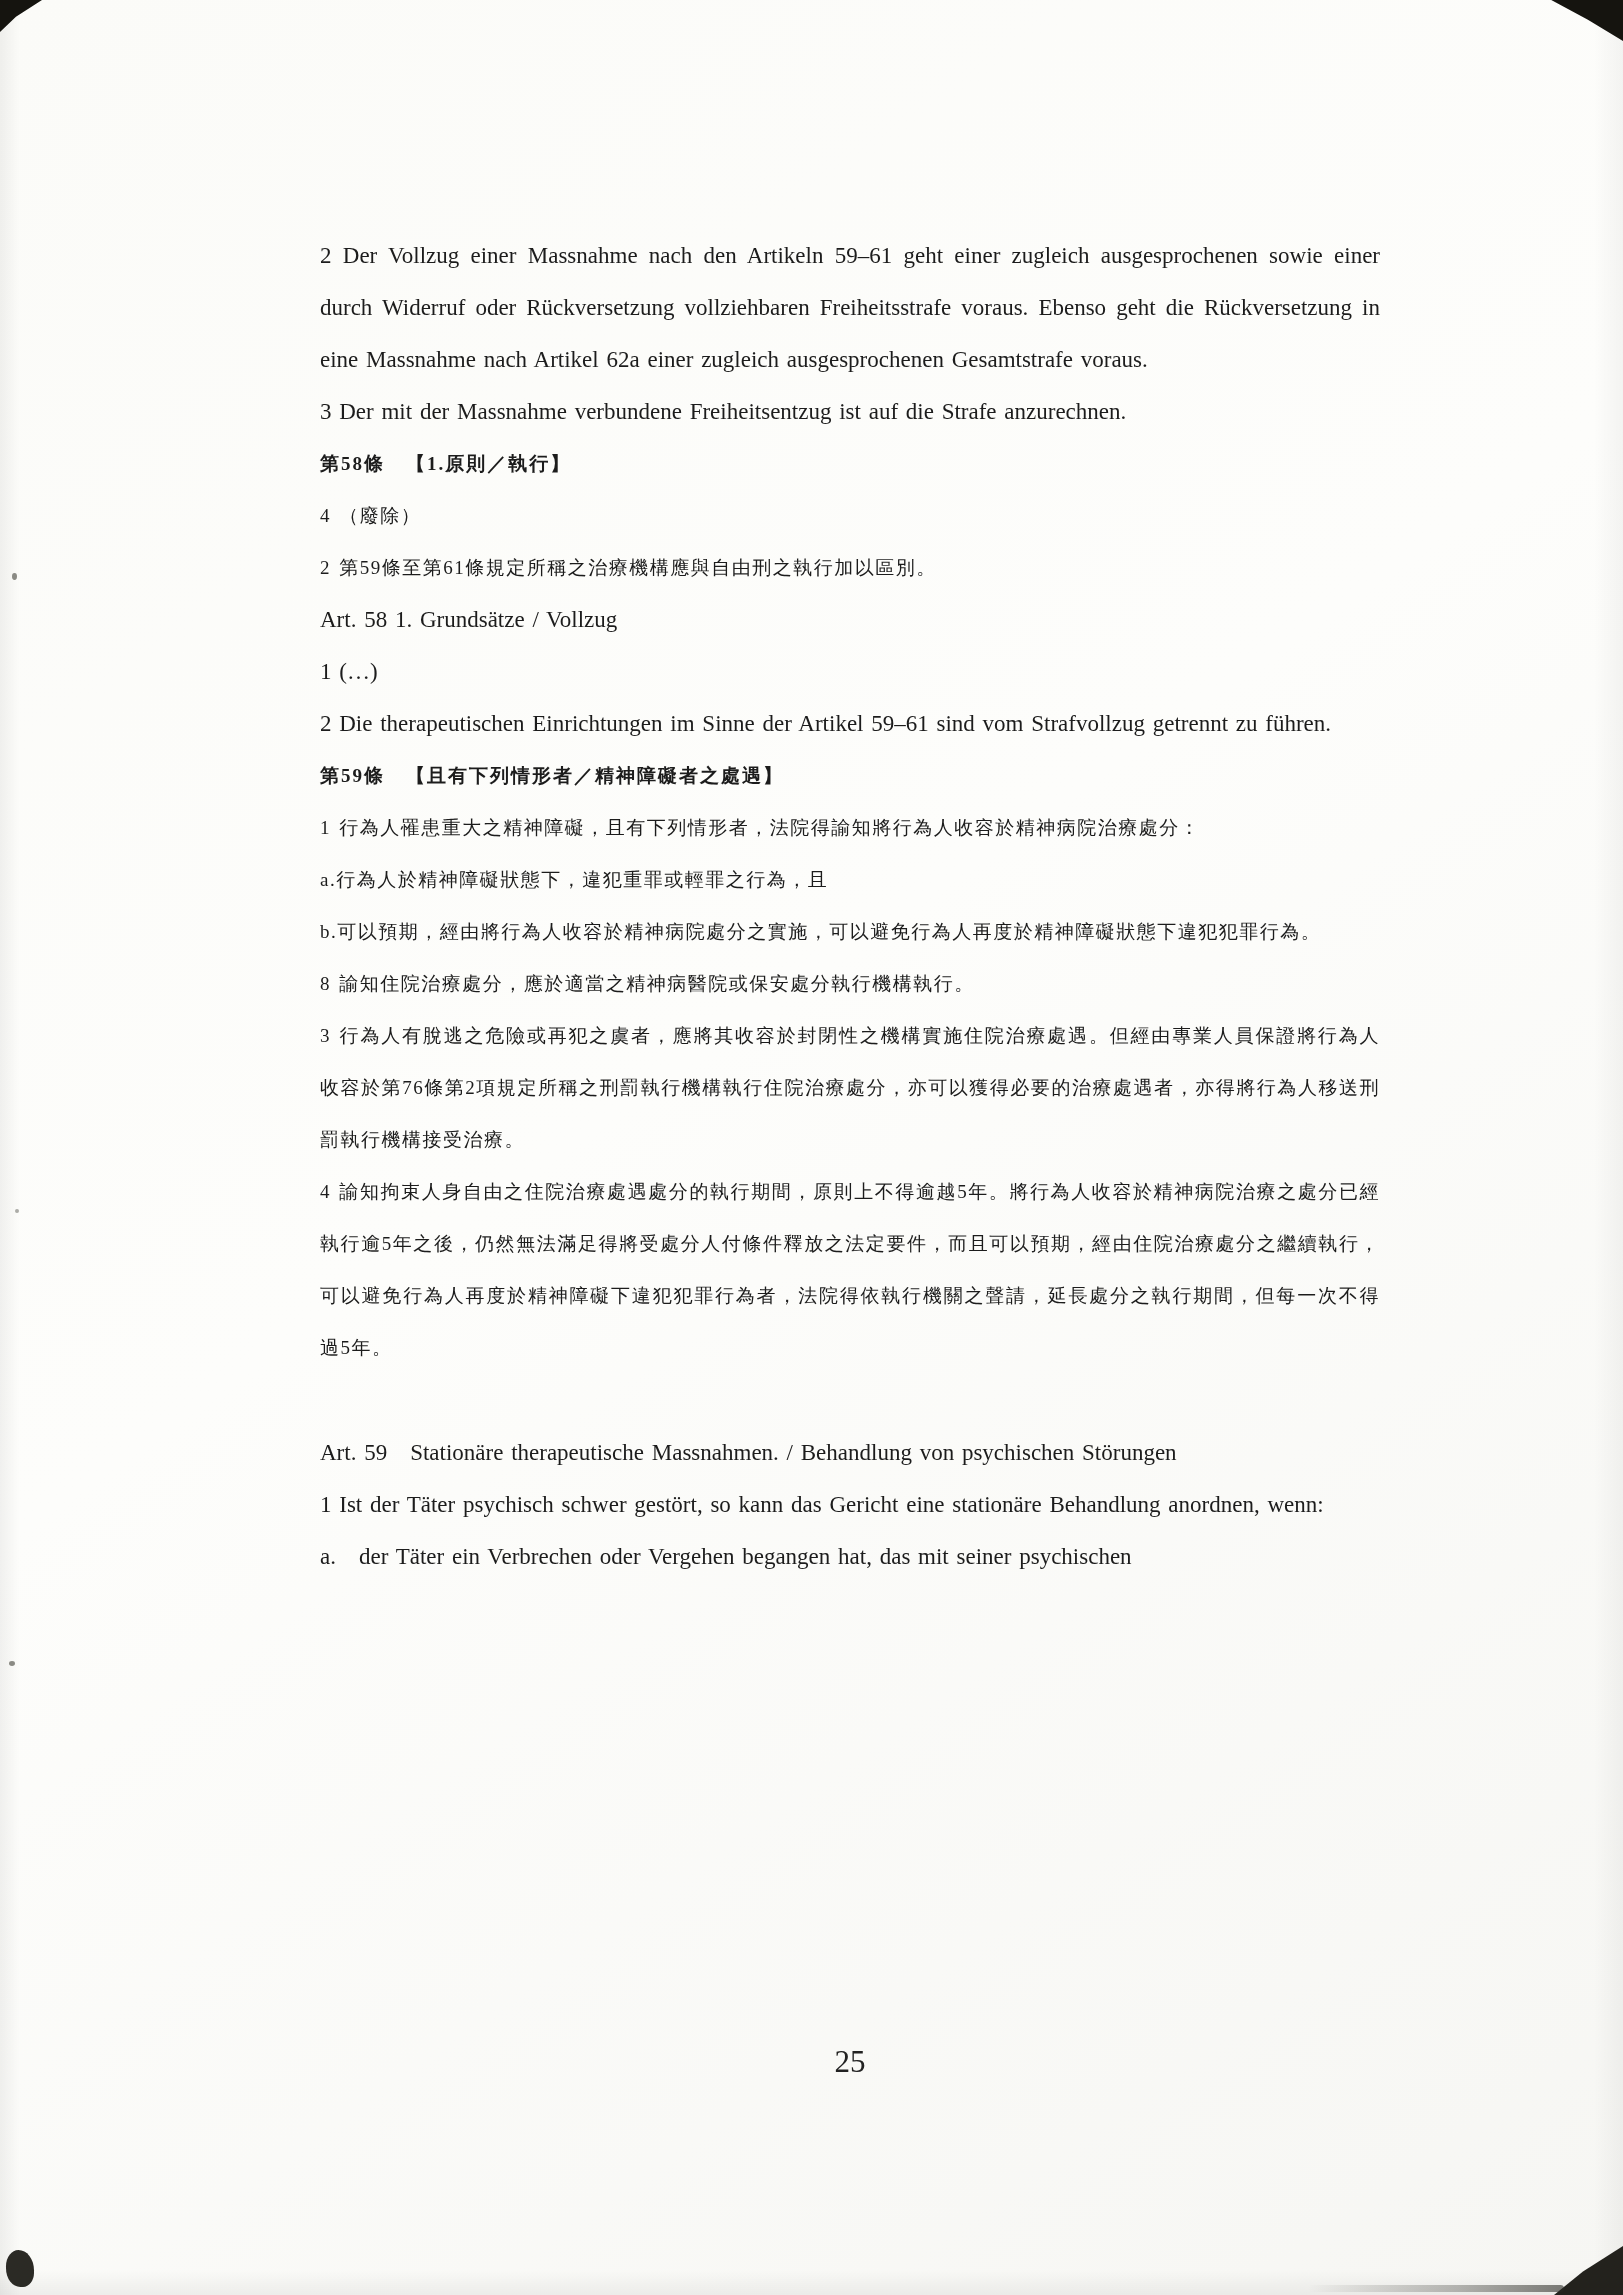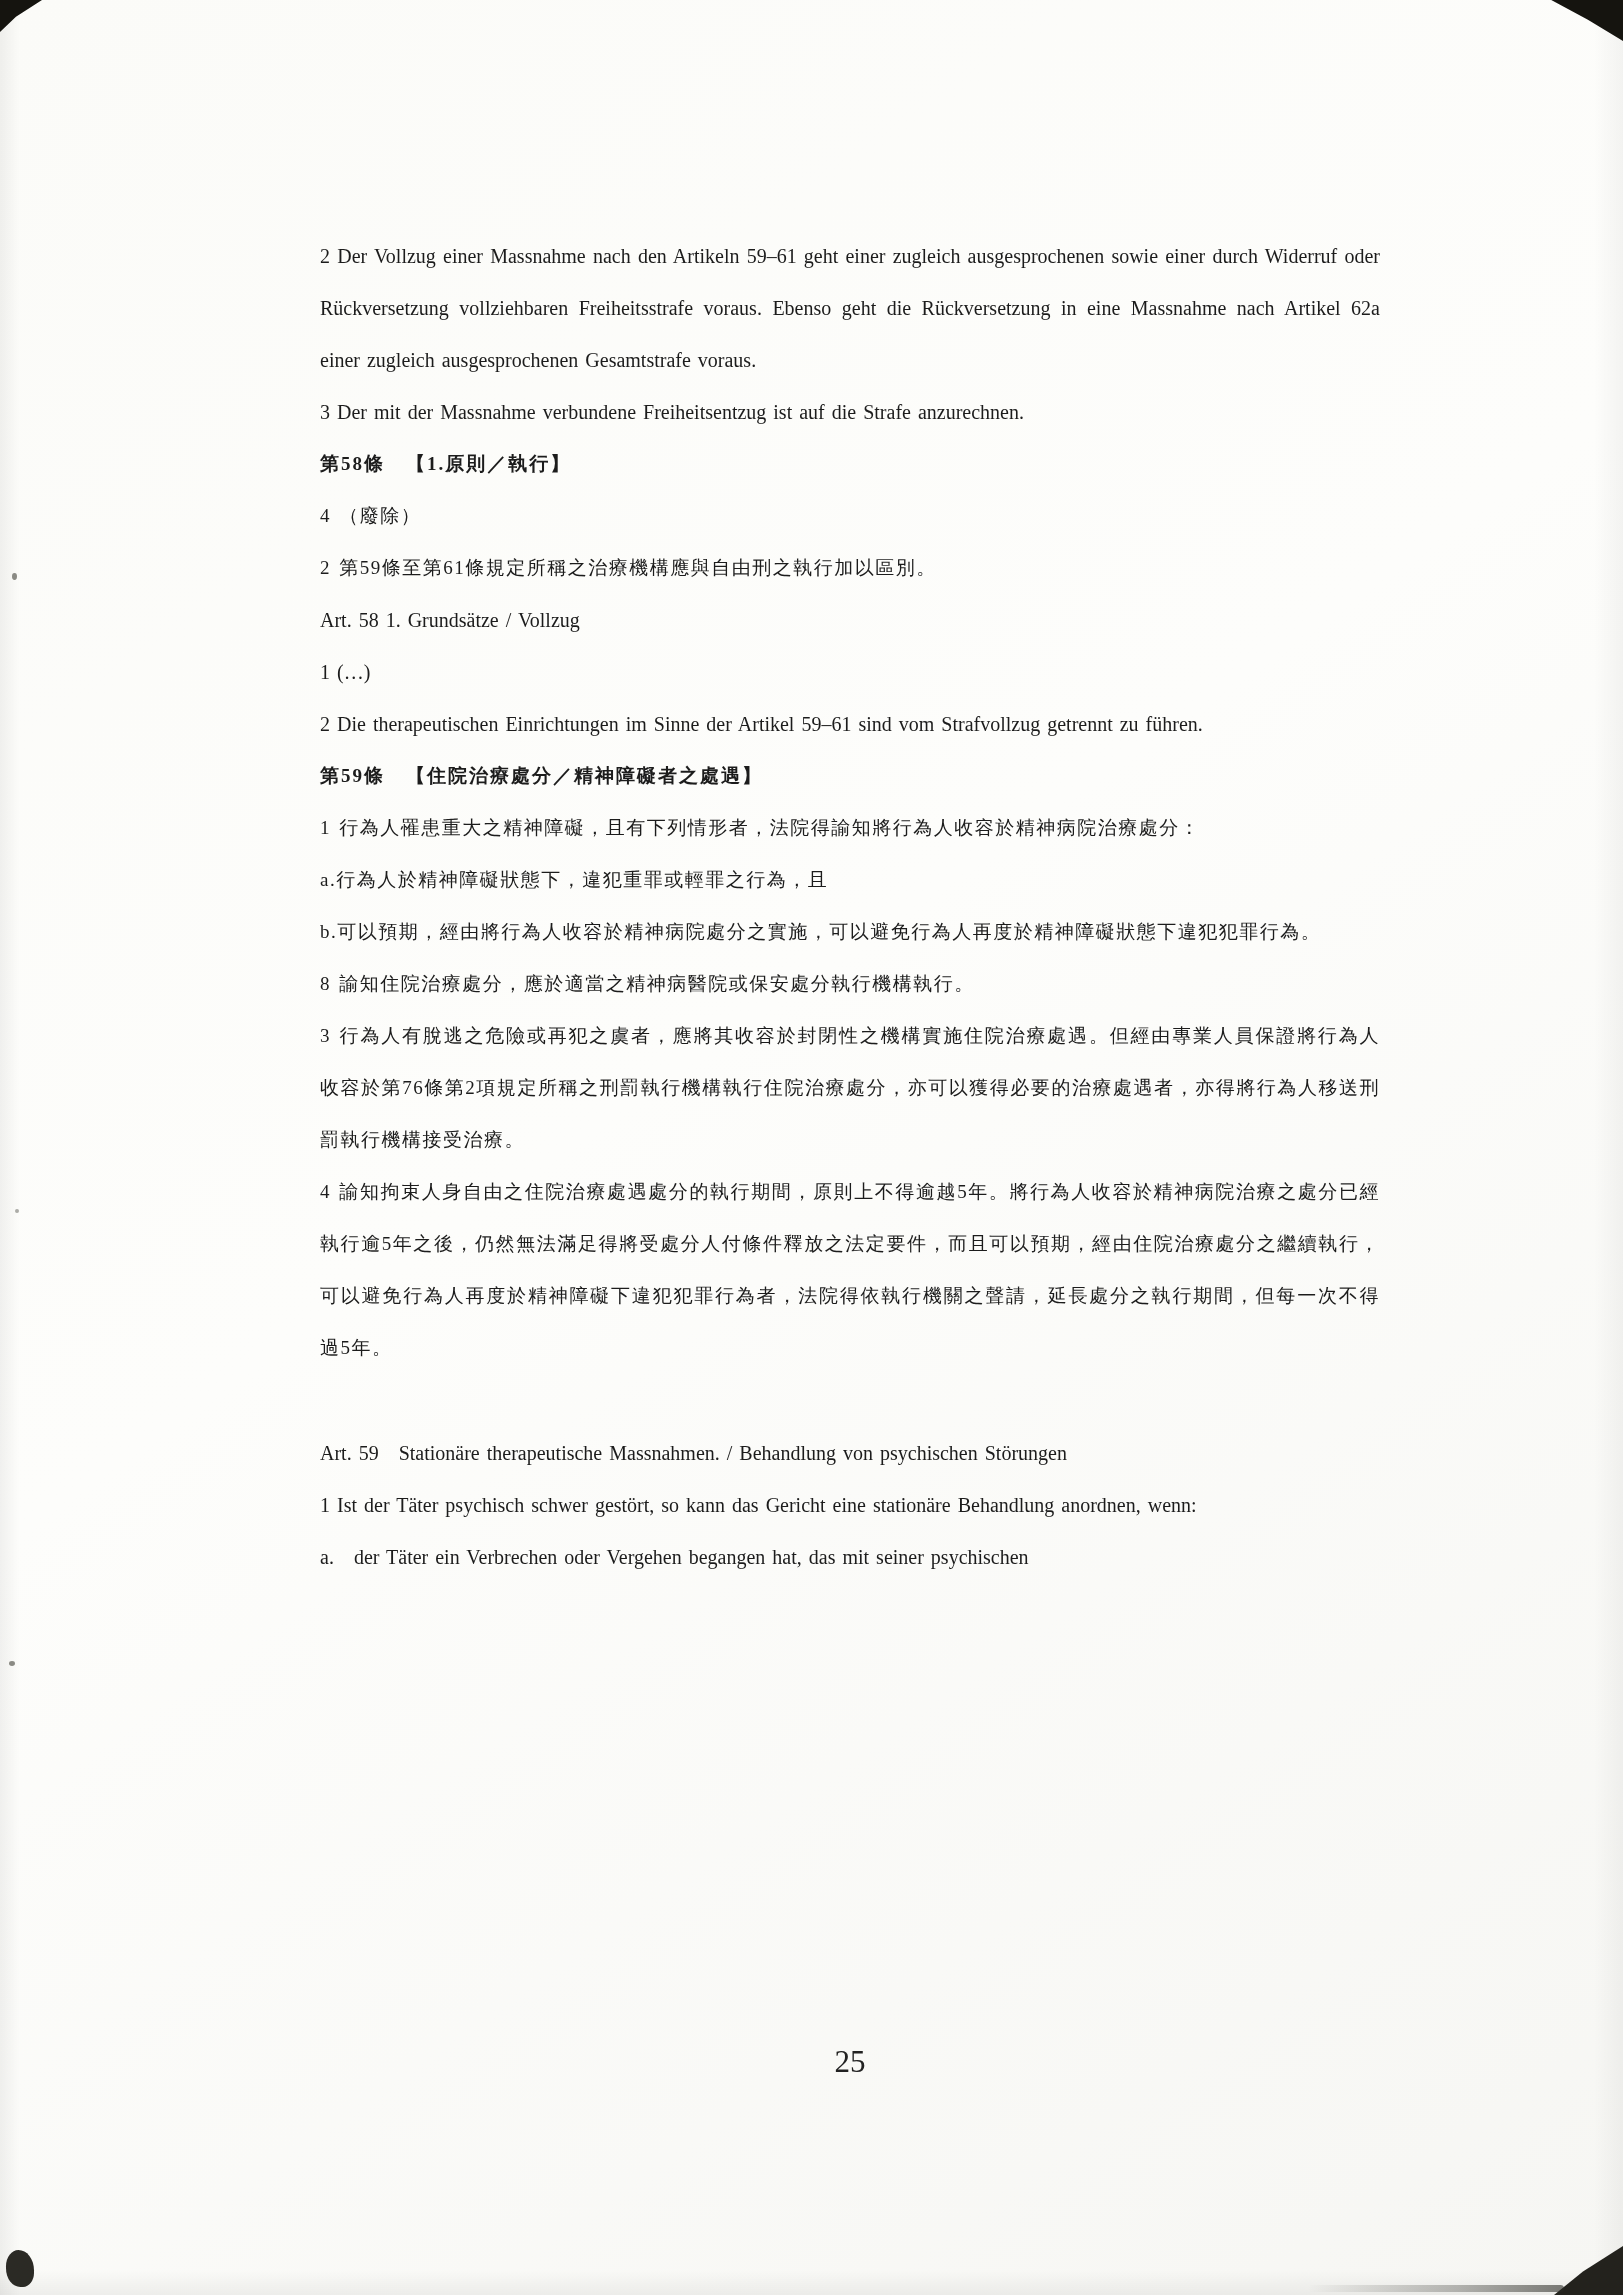--- a/index.html
+++ b/index.html
@@ -32,21 +32,21 @@
     pointer-events: none;
   }
   .content {
     position: absolute;
     left: 320px;
     top: 230px;
     width: 1060px;
   }
   p.para {
     margin: 0;
-    font-size: 20px;
+    font-size: 23px;
     line-height: 52px;
     text-align: justify;
     text-justify: inter-word;
     word-spacing: 2px;
   }
   p.zh {
     font-size: 19px;
     letter-spacing: 1.5px;
     text-justify: inter-ideograph;
   }
@@ -128,21 +128,21 @@
 
   <div class="content">
       <p class="para de">2 Der Vollzug einer Massnahme nach den Artikeln 59–61 geht einer zugleich ausgesprochenen sowie einer durch Widerruf oder Rückversetzung vollziehbaren Freiheitsstrafe voraus. Ebenso geht die Rückversetzung in eine Massnahme nach Artikel 62a einer zugleich ausgesprochenen Gesamtstrafe voraus.</p>
       <p class="para de">3 Der mit der Massnahme verbundene Freiheitsentzug ist auf die Strafe anzurechnen.</p>
       <p class="para zh zh-heading">第58條　【1.原則／執行】</p>
       <p class="para zh">4 （廢除）</p>
       <p class="para zh">2 第59條至第61條規定所稱之治療機構應與自由刑之執行加以區別。</p>
       <p class="para de">Art. 58 1. Grundsätze / Vollzug</p>
       <p class="para de">1 (…)</p>
       <p class="para de">2 Die therapeutischen Einrichtungen im Sinne der Artikel 59–61 sind vom Strafvollzug getrennt zu führen.</p>
-      <p class="para zh zh-heading">第59條　【住院治療處分／精神障礙者之處遇】</p>
+      <p class="para zh zh-heading">第59條　【且有下列情形者／精神障礙者之處遇】</p>
       <p class="para zh">1 行為人罹患重大之精神障礙，且有下列情形者，法院得諭知將行為人收容於精神病院治療處分：</p>
       <p class="para zh">a.行為人於精神障礙狀態下，違犯重罪或輕罪之行為，且</p>
       <p class="para zh">b.可以預期，經由將行為人收容於精神病院處分之實施，可以避免行為人再度於精神障礙狀態下違犯犯罪行為。</p>
       <p class="para zh">8 諭知住院治療處分，應於適當之精神病醫院或保安處分執行機構執行。</p>
       <p class="para zh">3 行為人有脫逃之危險或再犯之虞者，應將其收容於封閉性之機構實施住院治療處遇。但經由專業人員保證將行為人收容於第76條第2項規定所稱之刑罰執行機構執行住院治療處分，亦可以獲得必要的治療處遇者，亦得將行為人移送刑罰執行機構接受治療。</p>
       <p class="para zh">4 諭知拘束人身自由之住院治療處遇處分的執行期間，原則上不得逾越5年。將行為人收容於精神病院治療之處分已經執行逾5年之後，仍然無法滿足得將受處分人付條件釋放之法定要件，而且可以預期，經由住院治療處分之繼續執行，可以避免行為人再度於精神障礙下違犯犯罪行為者，法院得依執行機關之聲請，延長處分之執行期間，但每一次不得過5年。</p>
       <p class="para de gap-before">Art. 59　Stationäre therapeutische Massnahmen. / Behandlung von psychischen Störungen</p>
       <p class="para de">1 Ist der Täter psychisch schwer gestört, so kann das Gericht eine stationäre Behandlung anordnen, wenn:</p>
       <p class="para de">a.　der Täter ein Verbrechen oder Vergehen begangen hat, das mit seiner psychischen</p>
     </div>

